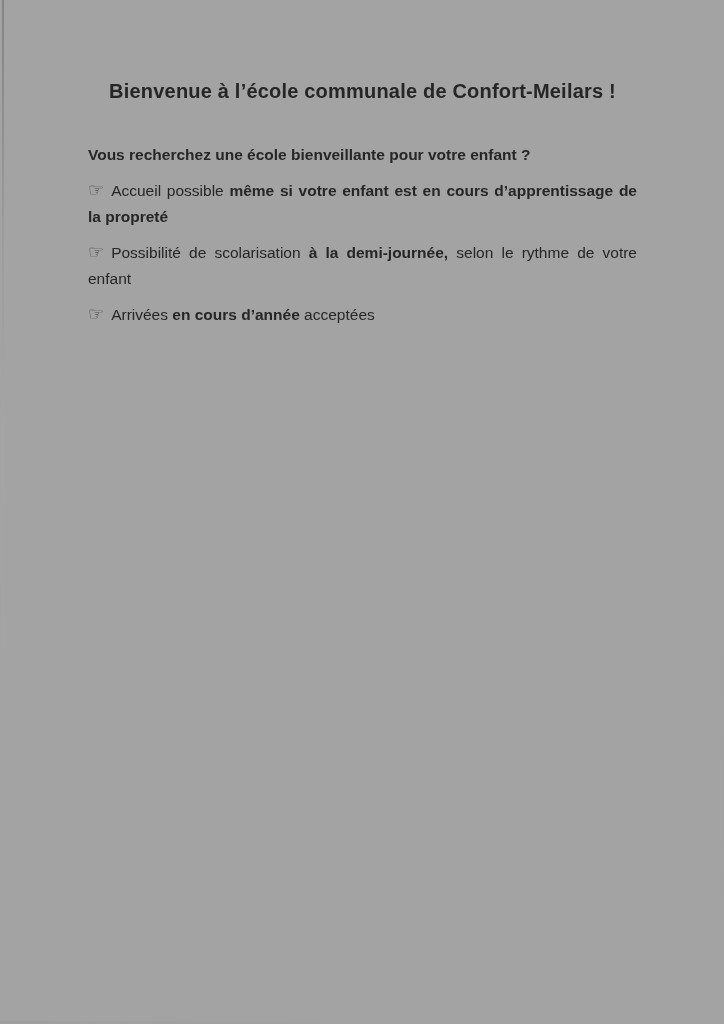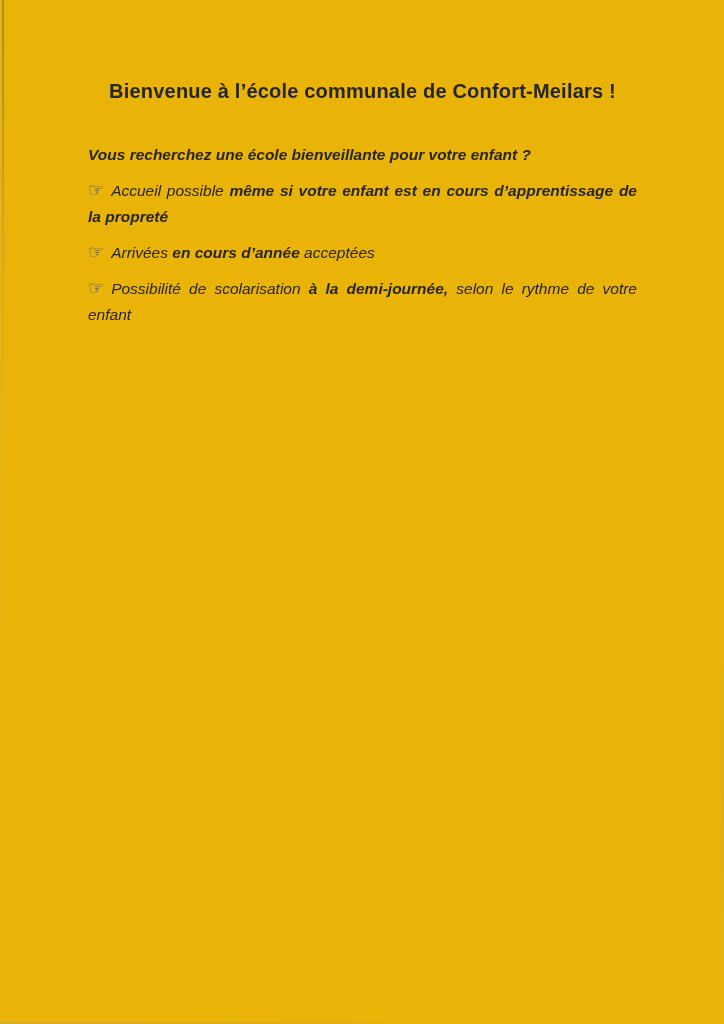--- a/index.html
+++ b/index.html
@@ -6,21 +6,21 @@
   body {
     width: 724px; height: 1024px;
     background: #ffffff;
     font-family: "Liberation Sans", sans-serif;
     color: #262626;
     position: relative;
     overflow: hidden;
   }
   .page {
     position: absolute; inset: 0;
-    background: #eab308;
+    background: #a3a3a3;
     padding-left: 20px;
   }
   
   .edge-left {
     position: absolute; left: 2px; top: 0; width: 2px; height: 70%;
     background: linear-gradient(to bottom,
       rgba(105,105,105,0.55) 0%,
       rgba(140,140,140,0.30) 35%,
       rgba(180,180,180,0.12) 60%,
       rgba(200,200,200,0) 100%);
@@ -42,21 +42,21 @@
     left: 88px; right: 87px; top: 78px;
   }
   h1.title {
     margin: 0;
     font-size: 20px;
     line-height: 26px;
     font-weight: bold;
     text-align: center;
     letter-spacing: 0.2px;
   }
-  .doc p { margin: 0 0 9px 0; font-size: 15.5px; line-height: 26px; font-style: italic; }
+  .doc p { margin: 0 0 9px 0; font-size: 15.5px; line-height: 26px; }
   .doc p.heading {
     margin-top: 38px;
     font-weight: bold;
     text-align: left;
   }
   .doc p.paragraph, .doc p.bullet { text-align: justify; }
   .doc .b { font-weight: bold; }
   .hand {
     font-family: "DejaVu Sans", sans-serif;
     color: #4a4a4a;
@@ -71,17 +71,17 @@
 <div class="page">
   <div class="edge-left"></div>
   <div class="edge-right"></div>
   <div class="edge-bottom"></div>
 
   <div class="content">
     <h1 class="title">Bienvenue à l’école communale de Confort-Meilars !</h1>
     <main class="doc">
         <p class="heading"><span class="b">Vous recherchez une école bienveillante pour votre enfant ?</span></p>
         <p class="bullet"><span class="hand">☞</span><span>Accueil possible </span><span class="b">même si votre enfant est en cours d’apprentissage de la propreté</span></p>
+        <p class="bullet"><span class="hand">☞</span><span>Possibilité de scolarisation </span><span class="b">à la demi-journée,</span><span> selon le rythme de votre enfant</span></p>
         <p class="bullet"><span class="hand">☞</span><span>Arrivées </span><span class="b">en cours d’année</span><span> acceptées</span></p>
-        <p class="bullet"><span class="hand">☞</span><span>Possibilité de scolarisation </span><span class="b">à la demi-journée,</span><span> selon le rythme de votre enfant</span></p>
       </main>
   </div>
 </div>
 
 </body></html>

